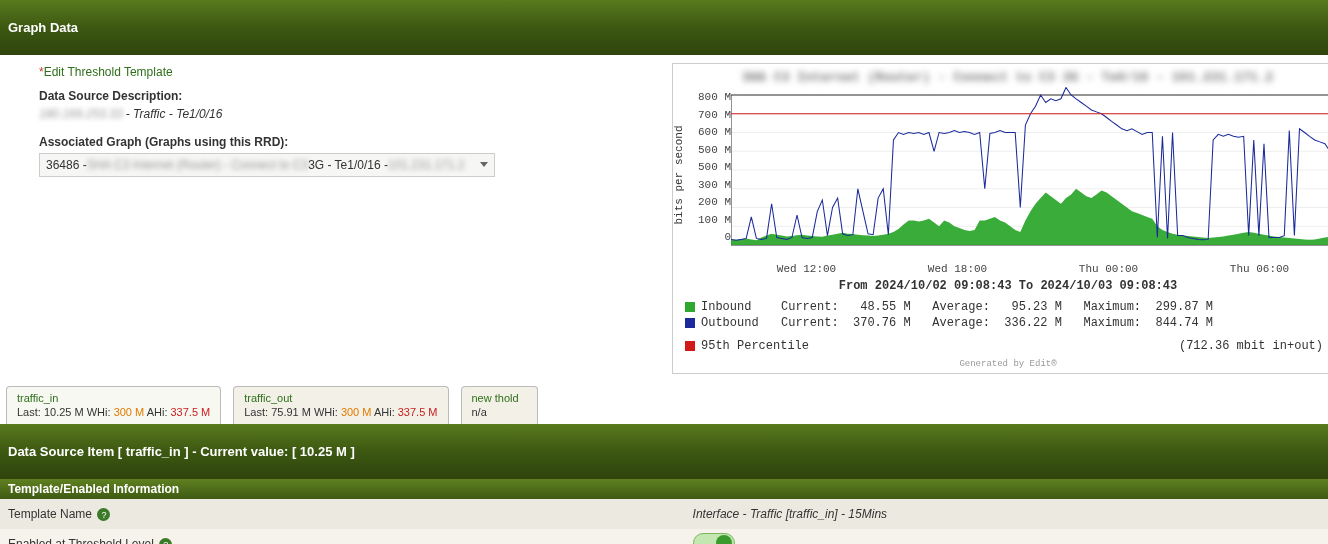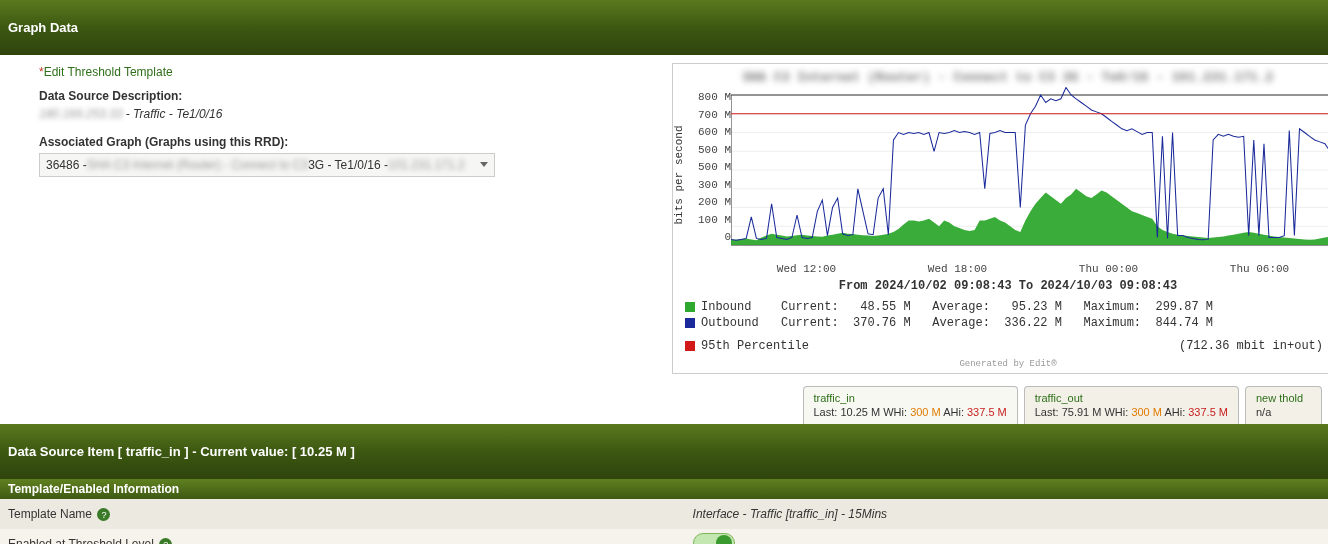--- a/index.html
+++ b/index.html
@@ -111,21 +111,21 @@
   .legend-footer { display: flex; justify-content: space-between; align-items: center; padding: 2px 8px 0 0; }
   .gen-by { text-align: center; font-size: 9px; color: #999; padding: 2px 0 4px; }
   .vert-text {
     position: absolute; right: -1px; top: 8px;
     writing-mode: vertical-rl;
     font-size: 8px; color: #aaa; letter-spacing: 1px;
     font-family: Arial, sans-serif;
   }
 
   
-  .ds-tabs { display: flex; gap: 6px; padding: 4px 6px 0; background: #fff; border-bottom: 0; align-items: flex-end; justify-content: flex-end; }
+  .ds-tabs { display: flex; gap: 12px; padding: 4px 6px 0; background: #fff; border-bottom: 0; align-items: flex-end; }
   .ds-tab {
     border: 1px solid #bbb;
     border-bottom: none;
     border-radius: 4px 4px 0 0;
     padding: 4px 10px 5px;
     background: #f3f0e8;
     font-size: 11px;
     line-height: 14px;
     min-width: 55px;
   }

